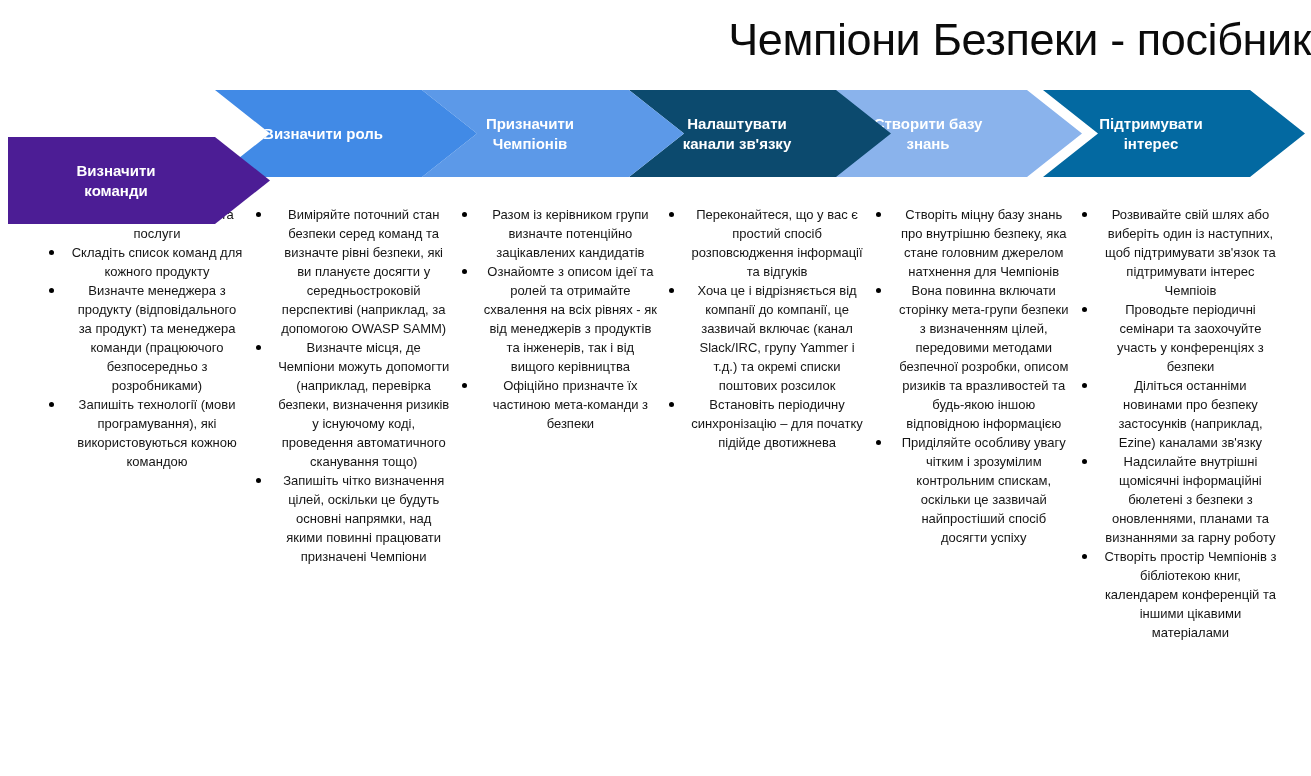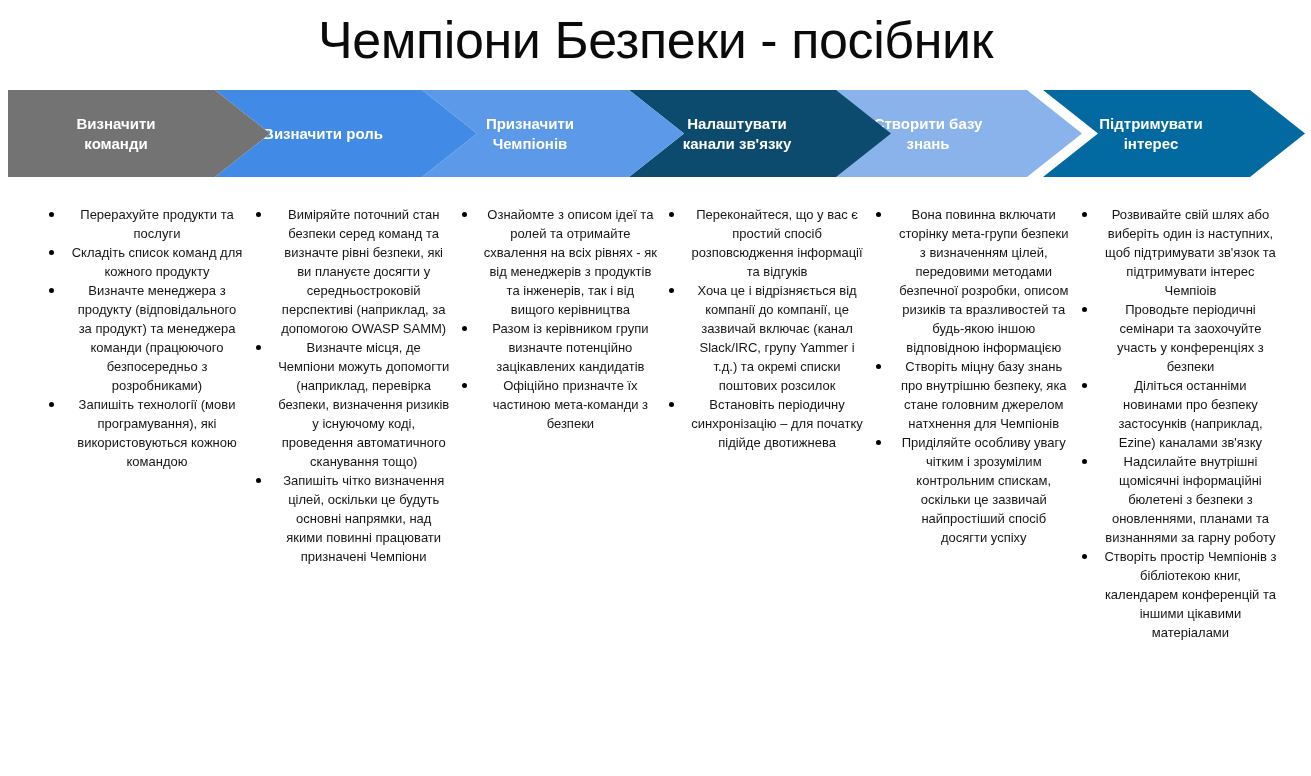--- a/index.html
+++ b/index.html
@@ -1,22 +1,22 @@
 <!DOCTYPE html>
 <html><head>
 <meta charset="utf-8">
 <style>
   html,body{margin:0;padding:0;}
   body{
     width:1311px;height:776px;background:#ffffff;overflow:hidden;
     font-family:"Liberation Sans", sans-serif;color:#111;
   }
   .page-title{
-    margin:14px 0 0 0;text-align:center;
-    font-size:52px;font-weight:400;letter-spacing:-0.4px;color:#0b0b0b;
+    margin:14px 0 0 0;text-align:right;
+    font-size:45px;font-weight:400;letter-spacing:-0.4px;color:#0b0b0b;
     line-height:52px;
   }
   .banner{
     position:relative;height:87px;margin:24px 0 0 8px;width:1297px;
   }
   .chev{
     position:absolute;top:0;height:87px;width:262px;
     display:flex;align-items:center;justify-content:center;
     clip-path:polygon(0 0, 207px 0, 262px 50%, 207px 100%, 0 100%, 55px 50%);
   }
@@ -50,21 +50,21 @@
     content:"";position:absolute;left:3px;top:7px;
     width:5px;height:5px;border-radius:50%;background:#000;
   }
 </style>
 </head>
 <body>
 
 <h1 class="page-title">Чемпіони Безпеки - посібник</h1>
 
 <div class="banner">
-  <div class="chev first c0" style="background: #737373;">
+  <div class="chev first c0" style="background: #4c1d95; margin-top: 47px;">
     <span class="chev-label">Визначити команди</span>
   </div>
   <div class="chev c1" style="background: rgb(65, 138, 230);">
     <span class="chev-label">Визначити роль</span>
   </div>
   <div class="chev c2" style="background: rgb(92, 153, 232);">
     <span class="chev-label">Призначити Чемпіонів</span>
   </div>
   <div class="chev c3" style="background: #0c4a6e;">
     <span class="chev-label">Налаштувати канали зв'язку</span>
@@ -88,36 +88,36 @@
   </div>
   <div class="col">
     <ul>
       <li>Виміряйте поточний стан безпеки серед команд та визначте рівні безпеки, які ви плануєте досягти у середньостроковій перспективі (наприклад, за допомогою OWASP SAMM)</li>
       <li>Визначте місця, де Чемпіони можуть допомогти (наприклад, перевірка безпеки, визначення ризиків у існуючому коді, проведення автоматичного сканування тощо)</li>
       <li>Запишіть чітко визначення цілей, оскільки це будуть основні напрямки, над якими повинні працювати призначені Чемпіони</li>
     </ul>
   </div>
   <div class="col">
     <ul>
+      <li>Разом із керівником групи визначте потенційно зацікавлених кандидатів</li>
       <li>Ознайомте з описом ідеї та ролей та отримайте схвалення на всіх рівнях - як від менеджерів з продуктів та інженерів, так і від вищого керівництва</li>
-      <li>Разом із керівником групи визначте потенційно зацікавлених кандидатів</li>
       <li>Офіційно призначте їх частиною мета-команди з безпеки</li>
     </ul>
   </div>
   <div class="col">
     <ul>
       <li>Переконайтеся, що у вас є простий спосіб розповсюдження інформації та відгуків</li>
       <li>Хоча це і відрізняється від компанії до компанії, це зазвичай включає (канал Slack/IRC, групу Yammer і т.д.) та окремі списки поштових розсилок</li>
       <li>Встановіть періодичну синхронізацію – для початку підійде двотижнева</li>
     </ul>
   </div>
   <div class="col">
     <ul>
+      <li>Створіть міцну базу знань про внутрішню безпеку, яка стане головним джерелом натхнення для Чемпіонів</li>
       <li>Вона повинна включати сторінку мета-групи безпеки з визначенням цілей, передовими методами безпечної розробки, описом ризиків та вразливостей та будь-якою іншою відповідною інформацією</li>
-      <li>Створіть міцну базу знань про внутрішню безпеку, яка стане головним джерелом натхнення для Чемпіонів</li>
       <li>Приділяйте особливу увагу чітким і зрозумілим контрольним спискам, оскільки це зазвичай найпростіший спосіб досягти успіху</li>
     </ul>
   </div>
   <div class="col">
     <ul>
       <li>Розвивайте свій шлях або виберіть один із наступних, щоб підтримувати зв'язок та підтримувати інтерес Чемпіоів</li>
       <li>Проводьте періодичні семінари та заохочуйте участь у конференціях з безпеки</li>
       <li>Діліться останніми новинами про безпеку застосунків (наприклад, Ezine) каналами зв'язку</li>
       <li>Надсилайте внутрішні щомісячні інформаційні бюлетені з безпеки з оновленнями, планами та визнаннями за гарну роботу</li>
       <li>Створіть простір Чемпіонів з бібліотекою книг, календарем конференцій та іншими цікавими матеріалами</li>

